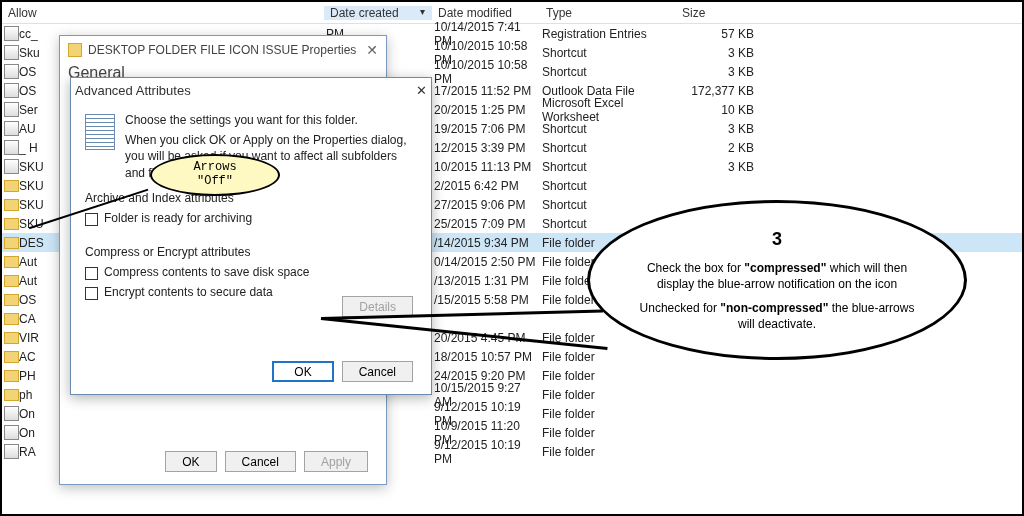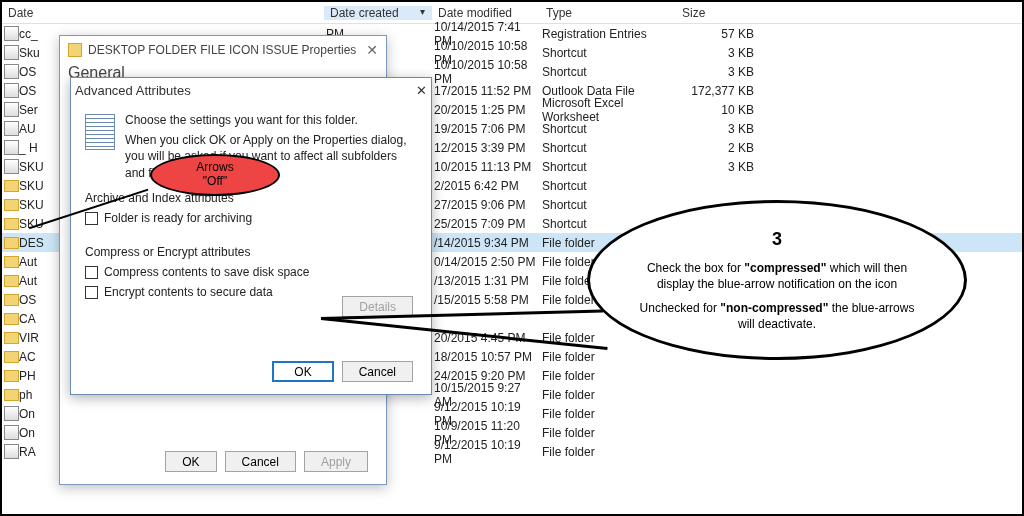--- a/index.html
+++ b/index.html
@@ -34,44 +34,44 @@
 .btn { height:21px; padding:8px 16px; border:1px solid #a3a3a3; background:#f0f0f0; font-size:12px; display:inline-flex; align-items:center;}
 .btn.disabled { color:#a0a0a0; }
 
 .adv-window { position:absolute; left:68px; top:75px; width:362px; height:318px; border:1px solid #6b8ab0; background:#fff; box-shadow:0 3px 12px rgba(0,0,0,.3); }
 .adv-title { height:24px; display:flex; align-items:center; justify-content:space-between; padding:0 4px; font-size:13px; color:#333;}
 .adv-body { padding:10px 14px 10px 14px; font-size:12px; color:#222;}
 .adv-icon-desc { display:flex; gap:10px; margin-bottom:10px;}
 .adv-big-icon { width:30px; height:36px; border:1px solid #6b8ab0; background:repeating-linear-gradient(#fff,#fff 3px,#6b8ab0 3px,#6b8ab0 4px); flex:none; margin-top:2px;}
 .adv-desc { line-height:1.35;}
 .adv-group-label { margin:8px 0 6px 0;}
-.cb-row { display:flex; align-items:flex-start; gap:6px; margin:4px 0; line-height:1.3;}
+.cb-row { display:flex; align-items:center; gap:6px; margin:4px 0; line-height:1.3;}
 .cb { width:13px; height:13px; border:1px solid #333; flex:none; display:inline-flex; align-items:center; justify-content:center; font-size:11px; margin-top:1px;}
 .cb.checked::after { content:"✓"; font-size:10px; font-weight:bold;}
 .adv-btns { position:absolute; bottom:12px; right:18px; display:flex; gap:8px;}
 .btn.primary { border:2px solid #1e74c7; background:#fff; padding:0 20px;}
 .btn.details { position:absolute; right:18px; top:218px;}
 
-.callout-small { position:absolute; left:148px; top:152px; width:130px; height:42px; background:#ef4444; border:2px solid #000; border-radius:50%; display:flex; align-items:center; justify-content:center; text-align:center; line-height:1.15; z-index:5;}
+.callout-small { position:absolute; left:148px; top:152px; width:130px; height:42px; background:#fef9c3; border:2px solid #000; border-radius:50%; display:flex; align-items:center; justify-content:center; text-align:center; line-height:1.15; z-index:5;font-family:Liberation Mono, monospace;}
 .callout-small-tail { position:absolute; left:30px; top:205px; width:125px; height:40px; border-top:2px solid #000; transform:rotate(-18deg); z-index:4;}
 
 .callout-big { position:absolute; left:585px; top:198px; width:380px; height:160px; background:#fff; border:3px solid #000; border-radius:50%; display:flex; flex-direction:column; align-items:center; justify-content:center; text-align:center; padding:20px 40px; line-height:1.35; z-index:5;}
 .callout-big .num { font-size:18px; font-weight:bold; margin-bottom:8px;}
 .cb-line { position:absolute; border-top:3px solid #000; transform-origin:left center; z-index:4;}
 .cbt1 { left:319px; top:315px; width:282px; transform:rotate(-1.5deg);}
 .cbt2 { left:319px; top:315px; width:288px; transform:rotate(6deg);}
 
 .chev { font-size:10px;}
 </style>
 </head>
 <body>
 
 <div class="explorer">
   <div class="col-header">
-    <div class="col col-name">Date</div>
+    <div class="col col-name">Allow</div>
     <div class="col col-date-created">
       <span>Date created</span>
       <span class="chev">▾</span>
     </div>
     <div class="col col-date-modified">Date modified</div>
     <div class="col col-type">Type</div>
     <div class="col col-size">Size</div>
   </div>
   <div class="rows" id="rows">
       <div class="row">

